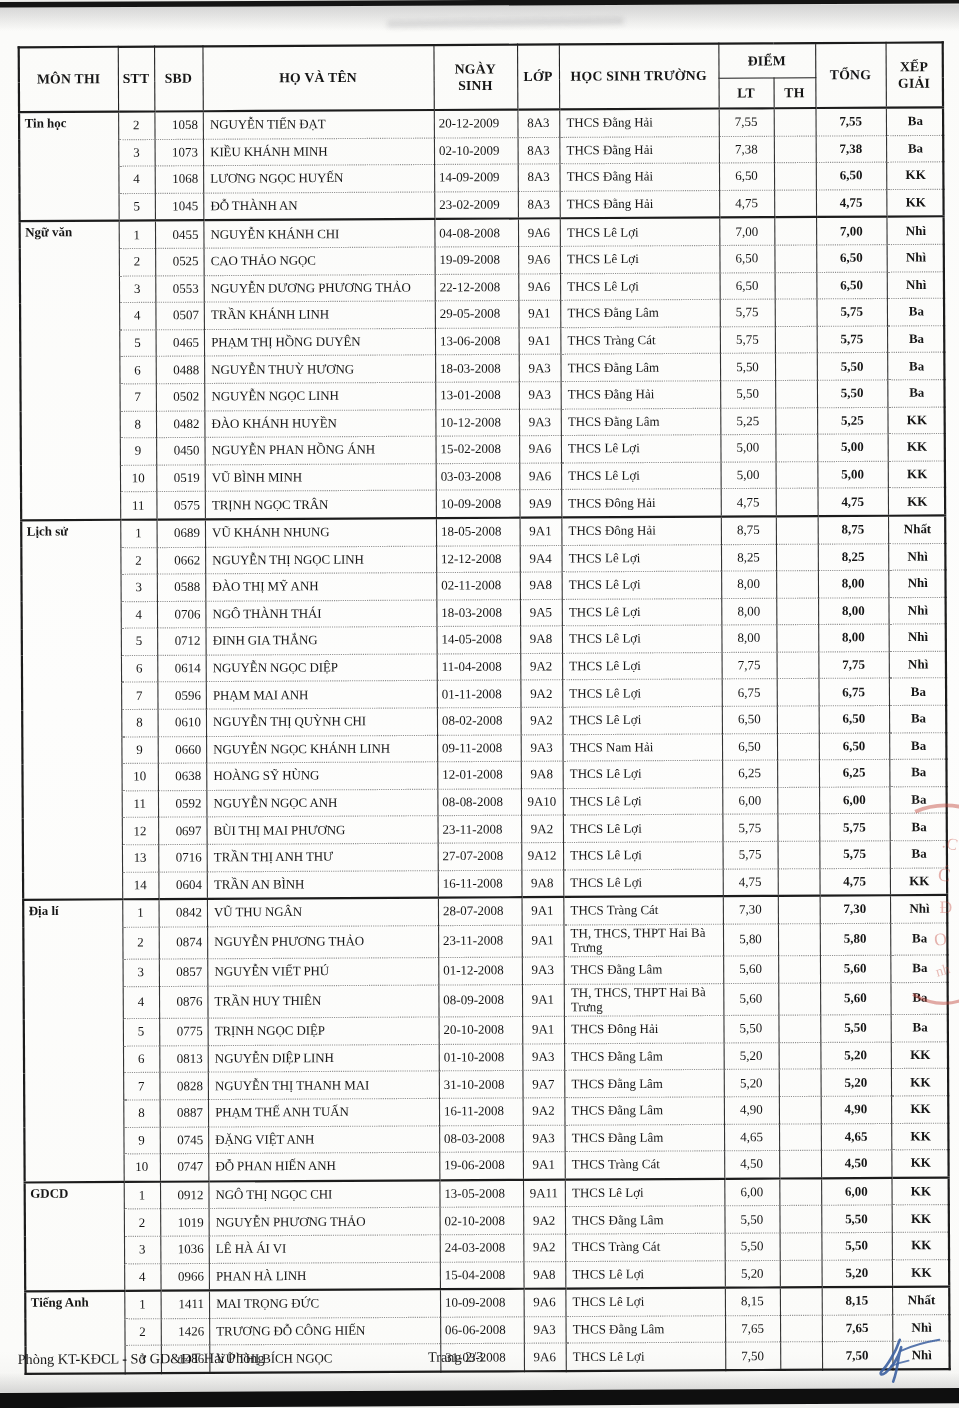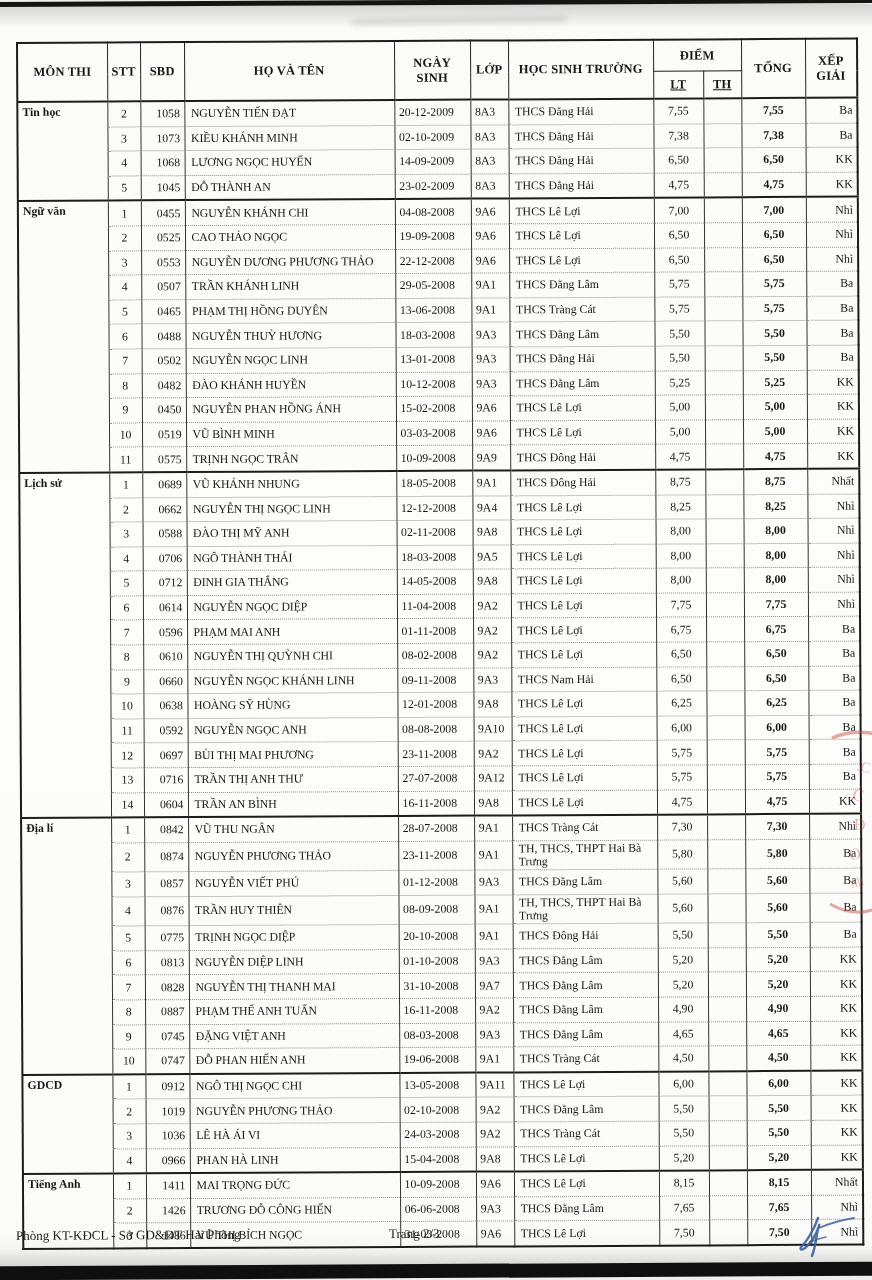--- a/index.html
+++ b/index.html
@@ -57,41 +57,41 @@
     white-space: normal;
   }
   .results thead th {
     border: 1px solid #222;
     border-bottom: 1.5px solid #1c1c1c;
     font-weight: bold; font-size: 12.5px; text-align: center;
     letter-spacing: 0.2px;
     padding: 2px 2px;
   }
   .results thead tr.h1 th { height: 26px; }
-  .results thead tr.h2 th { height: 22px; text-decoration: underline; }
+  .results thead tr.h2 th { height: 22px; }
 
   .results tbody td { font-size: 11.8px; height: 21.6px; line-height: 1.12; }
   .results tbody tr.section-start td { border-top: 2px solid #1c1c1c; }
   .results tbody tr:not(.section-start) td { border-top: 1px dotted #8f8f8f; }
 
   td.c-subject {
     font-weight: bold; vertical-align: top; text-align: left;
     padding: 3px 2px 0 4px; font-size: 12.5px;
     border-top: 2px solid #1c1c1c !important;
   }
   td.c-stt { text-align: center; }
   td.c-sbd { text-align: right; }
   td.c-name { text-align: left; padding-left: 6px; font-size: 11.6px; letter-spacing: -0.1px; }
   td.c-dob { text-align: left; }
-  td.c-class { text-align: left; }
+  td.c-class { text-align: center; }
   td.c-school { text-align: left; padding-left: 6px; }
   td.c-lt { text-align: center; }
   td.c-th { text-align: center; }
   td.c-total { text-align: center; font-weight: bold; }
-  td.c-rank { text-align: right; padding-left: 6px; font-weight: normal; font-size: 12.3px; }
+  td.c-rank { text-align: center; padding-left: 6px; font-weight: bold; font-size: 12.3px; }
 
   .footer-row {
     position: absolute; left: 16px; top: 1228px; width: 840px;
     font-size: 13px; color: #1a1a1a;
     transform: rotate(-0.3deg); transform-origin: left top;
   }
   .footer-left { position: absolute; left: 0; top: 0; }
   .footer-center { position: absolute; left: 373px; top: 0; }
 
   .stamp-fragment { position: absolute; right: -10px; top: 722px; z-index: 3; }

